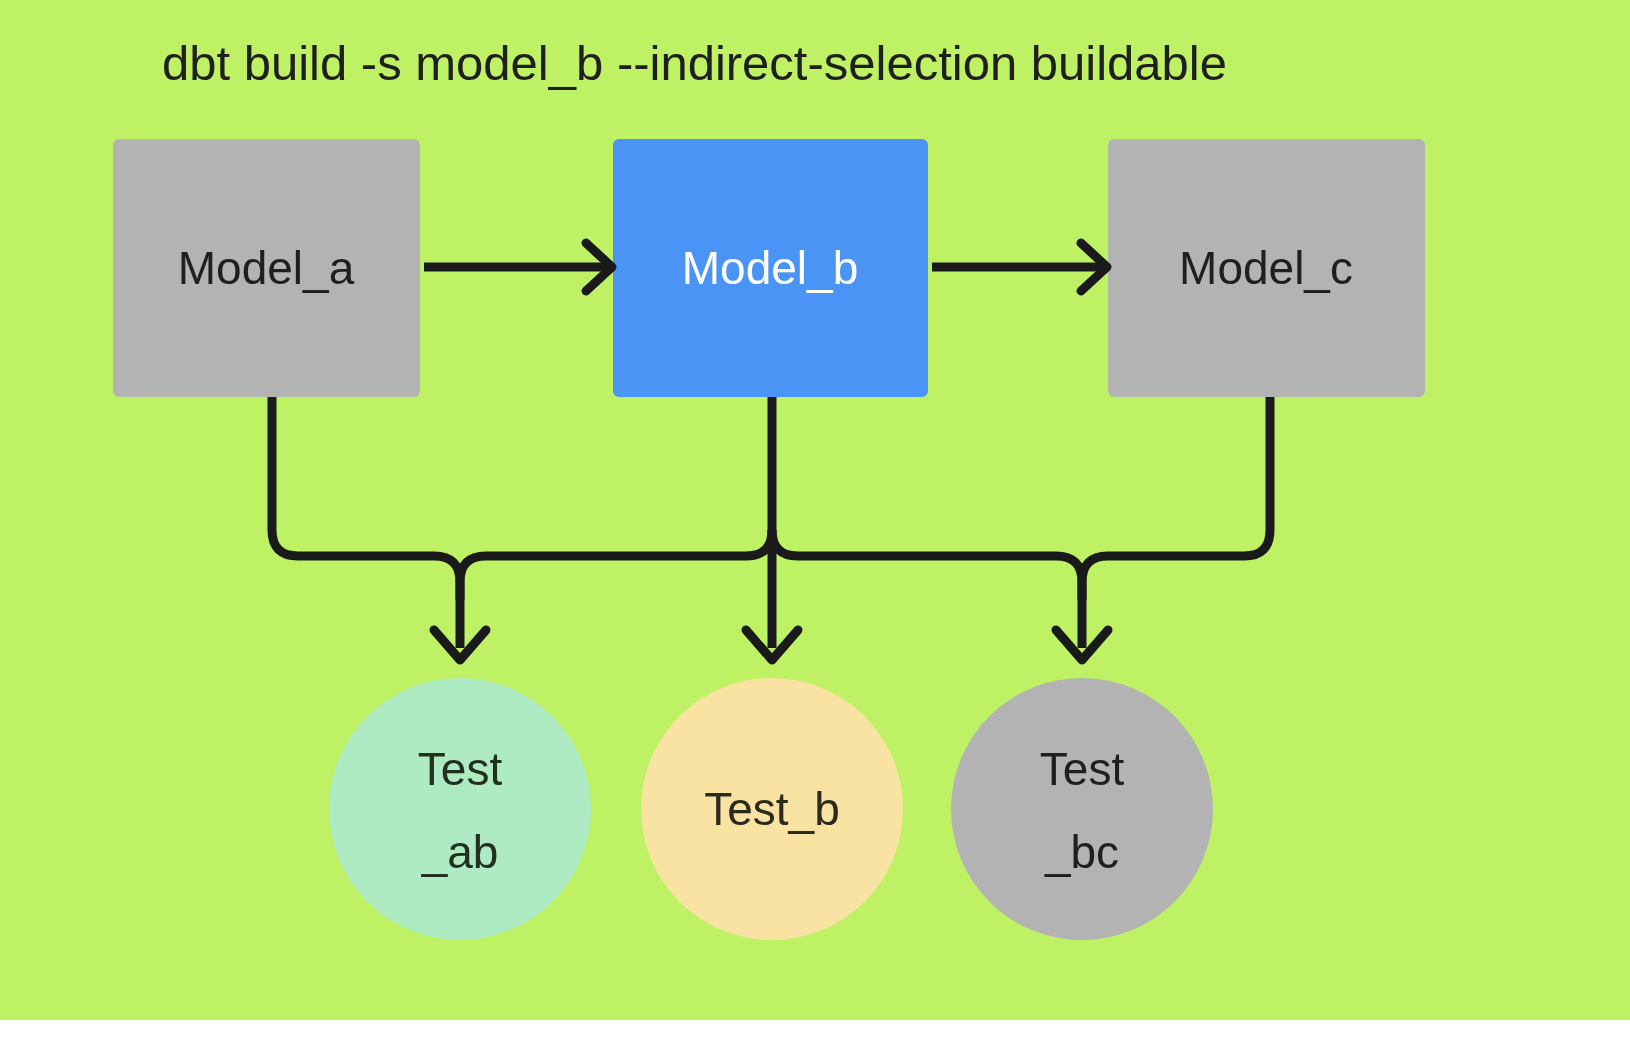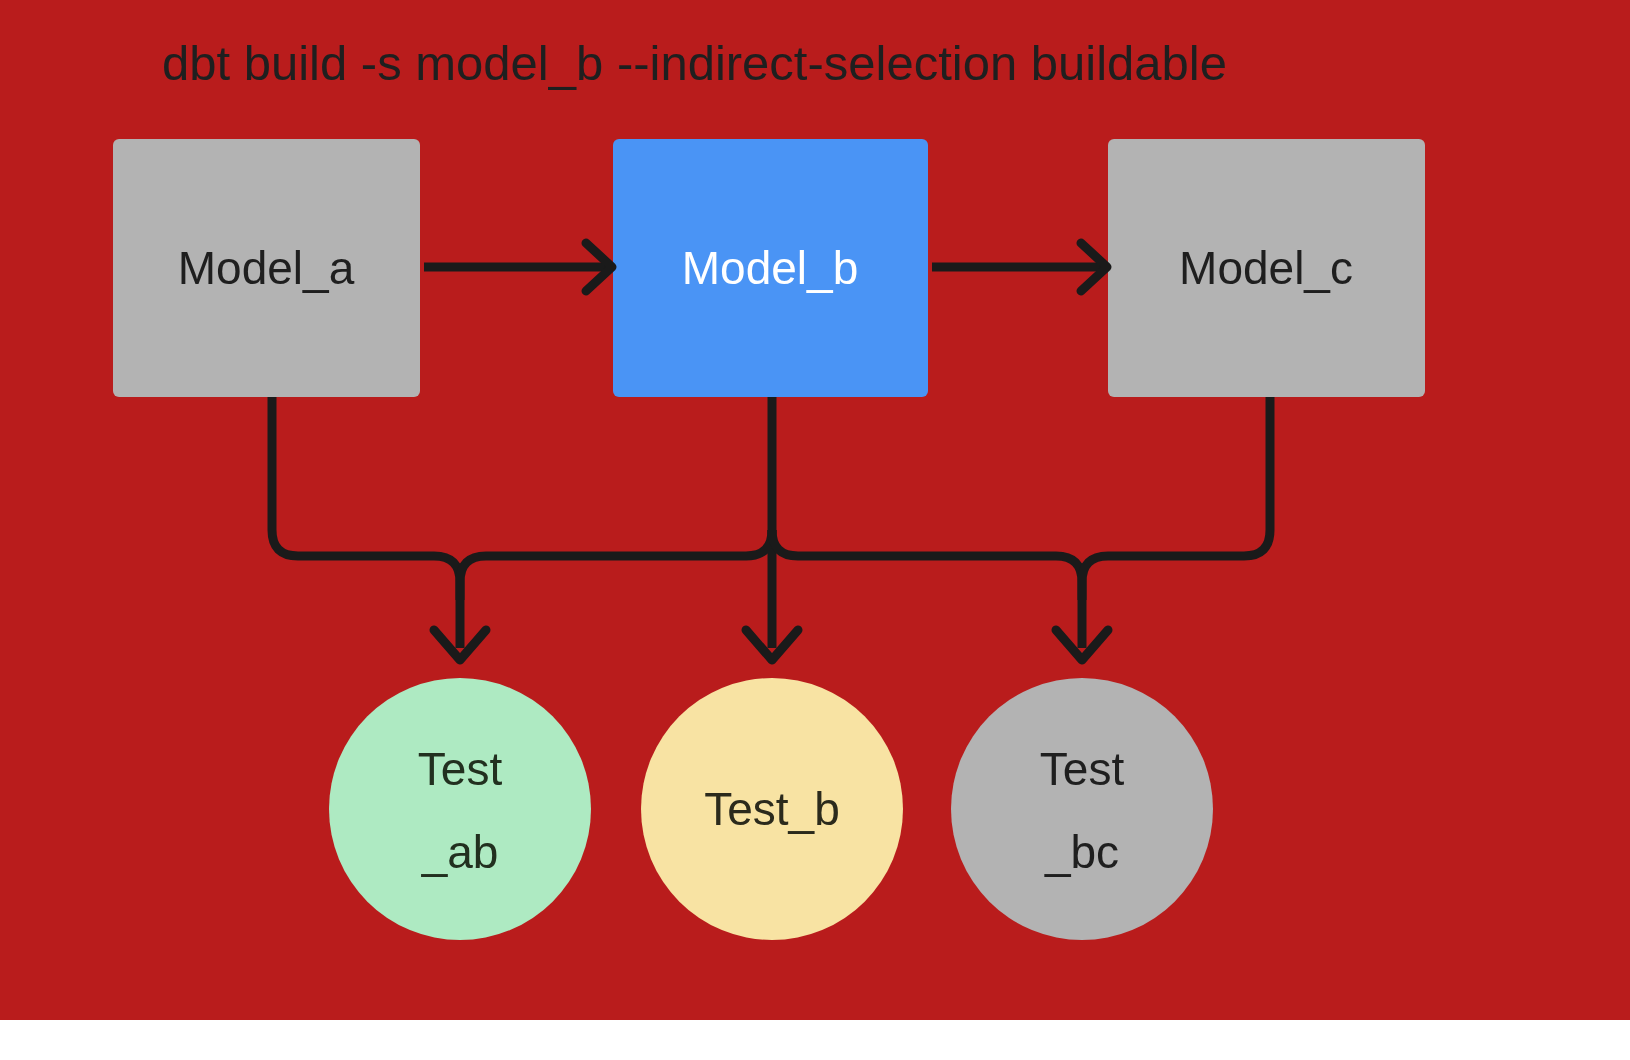--- a/index.html
+++ b/index.html
@@ -10,21 +10,21 @@
   body {
     width: 1630px;
     height: 1060px;
     font-family: "Liberation Sans", sans-serif;
     overflow: hidden;
   }
   #canvas {
     position: relative;
     width: 1630px;
     height: 1020px;
-    background: #b91c1c;
+    background: #bef264;
     text-decoration: underline;
   }
   #diagram-svg {
     position: absolute;
     top: 0;
     left: 0;
     width: 1630px;
     height: 1060px;
   }
   .title-text {

